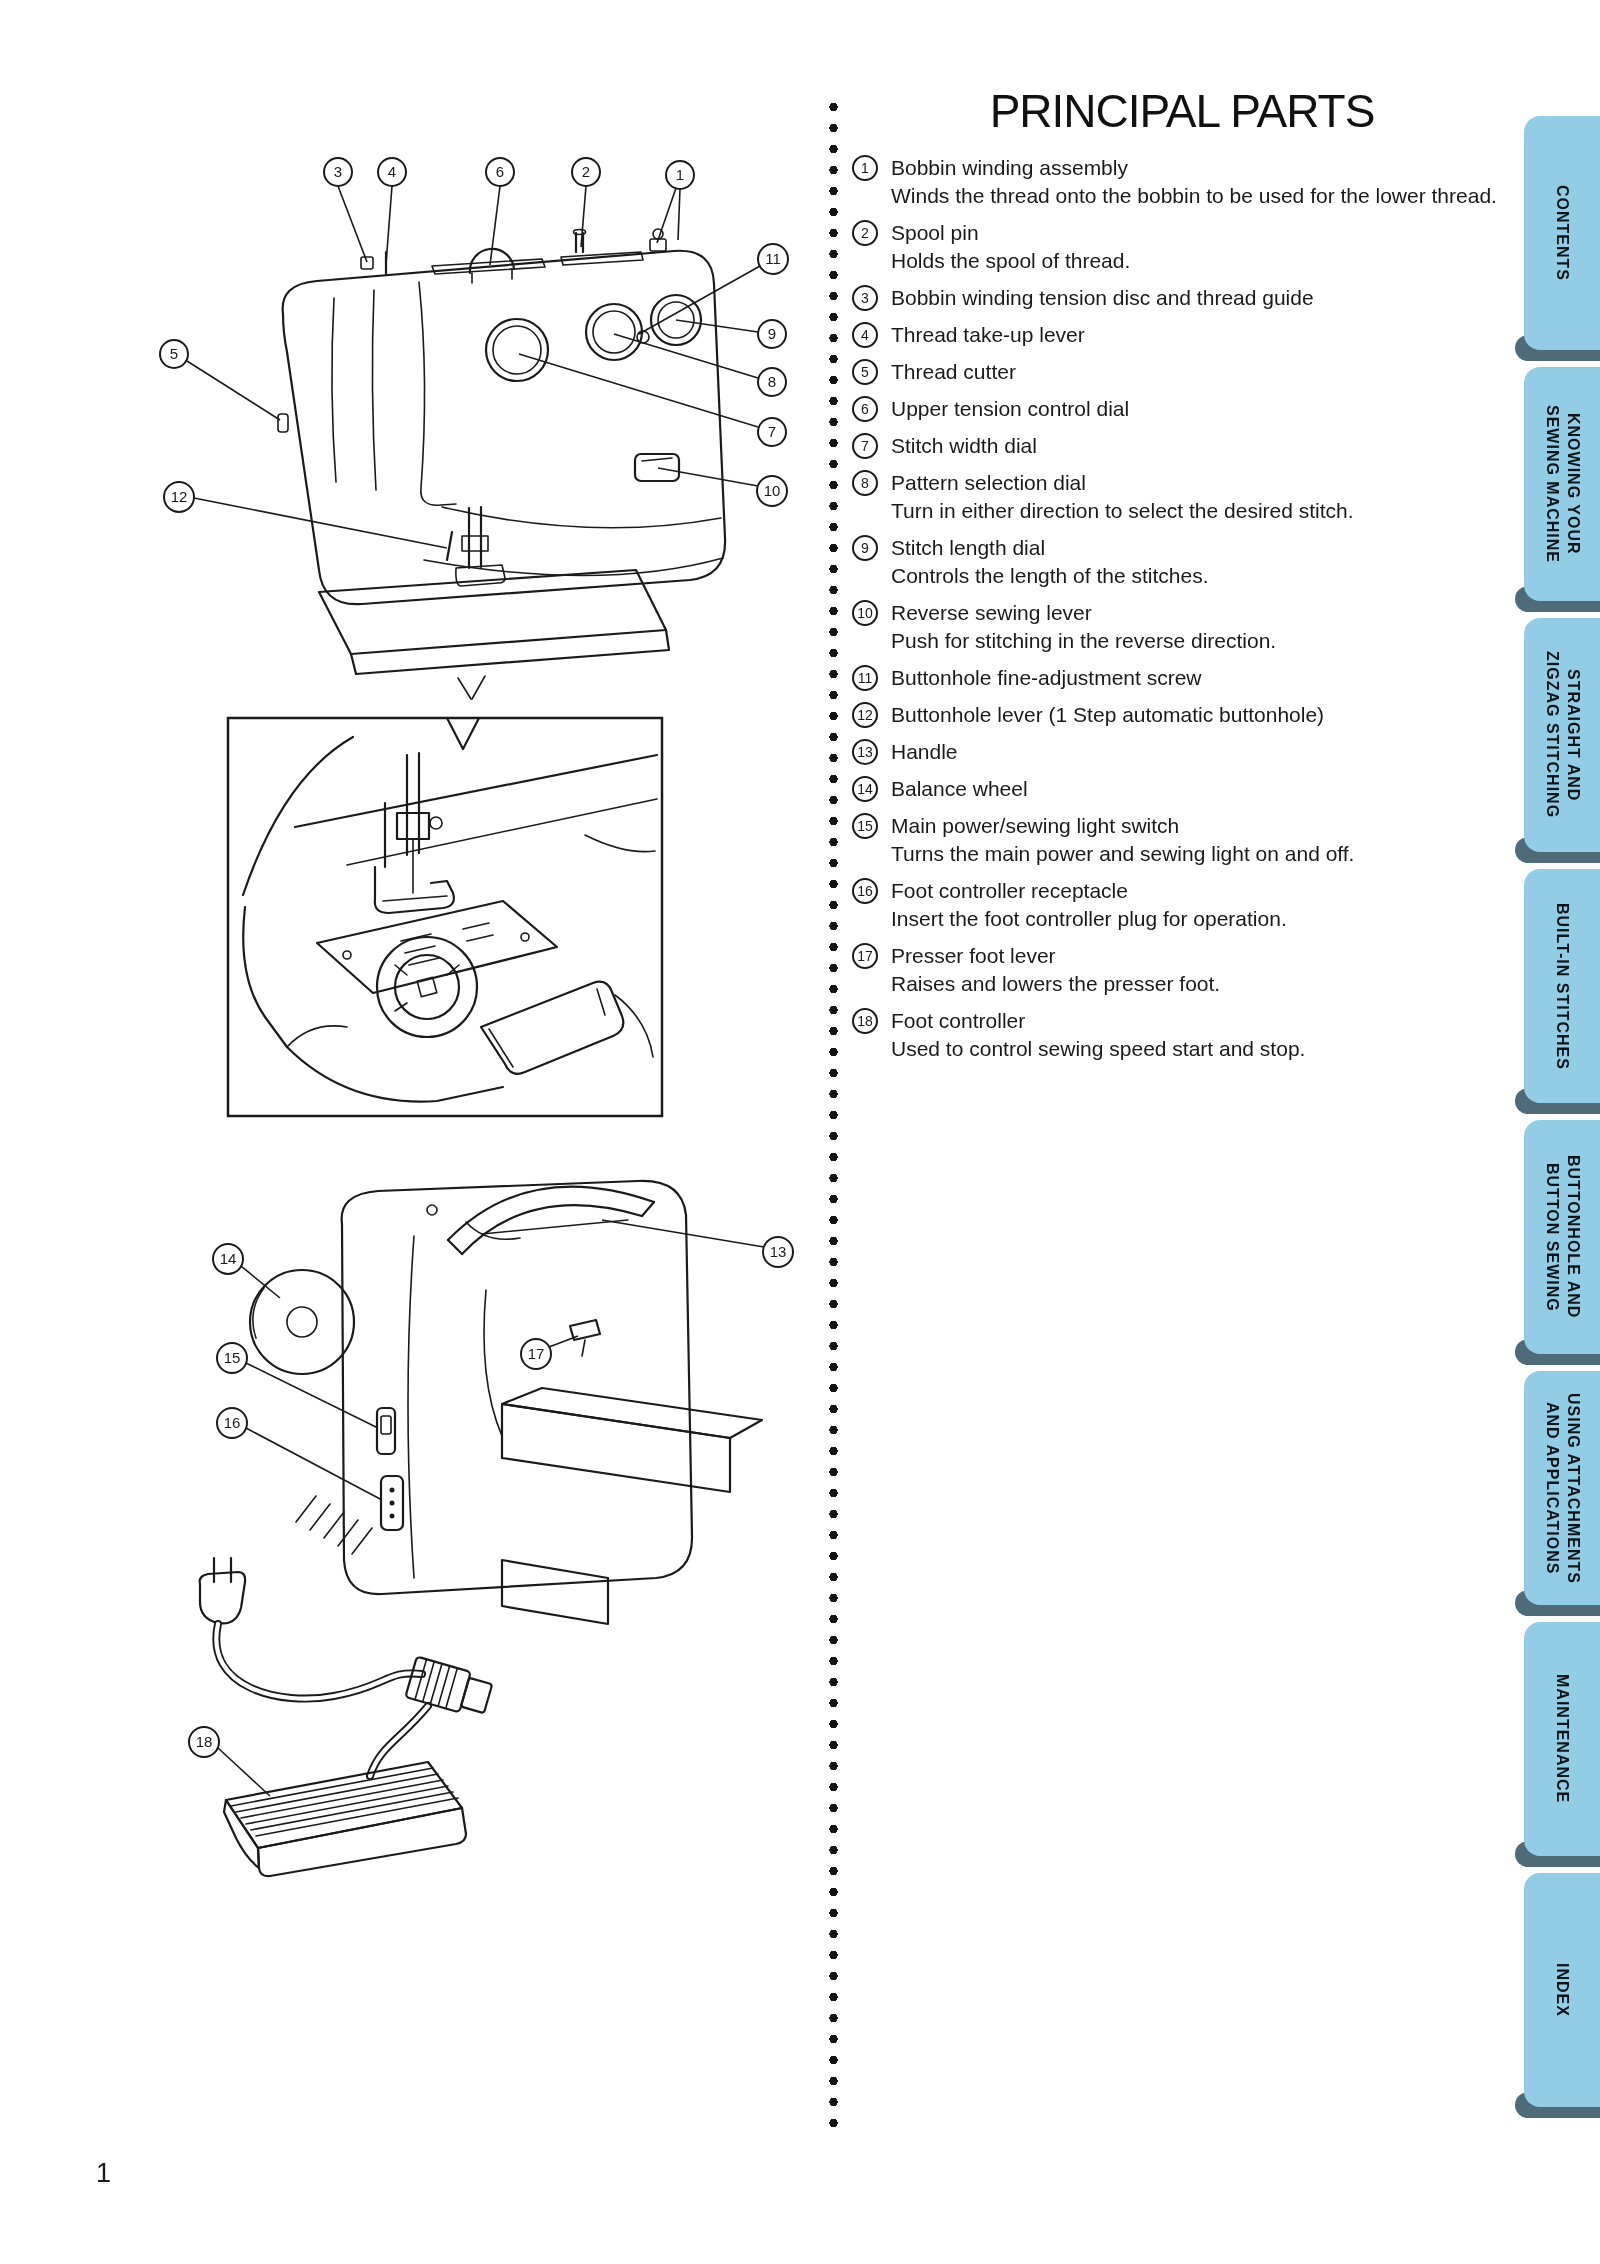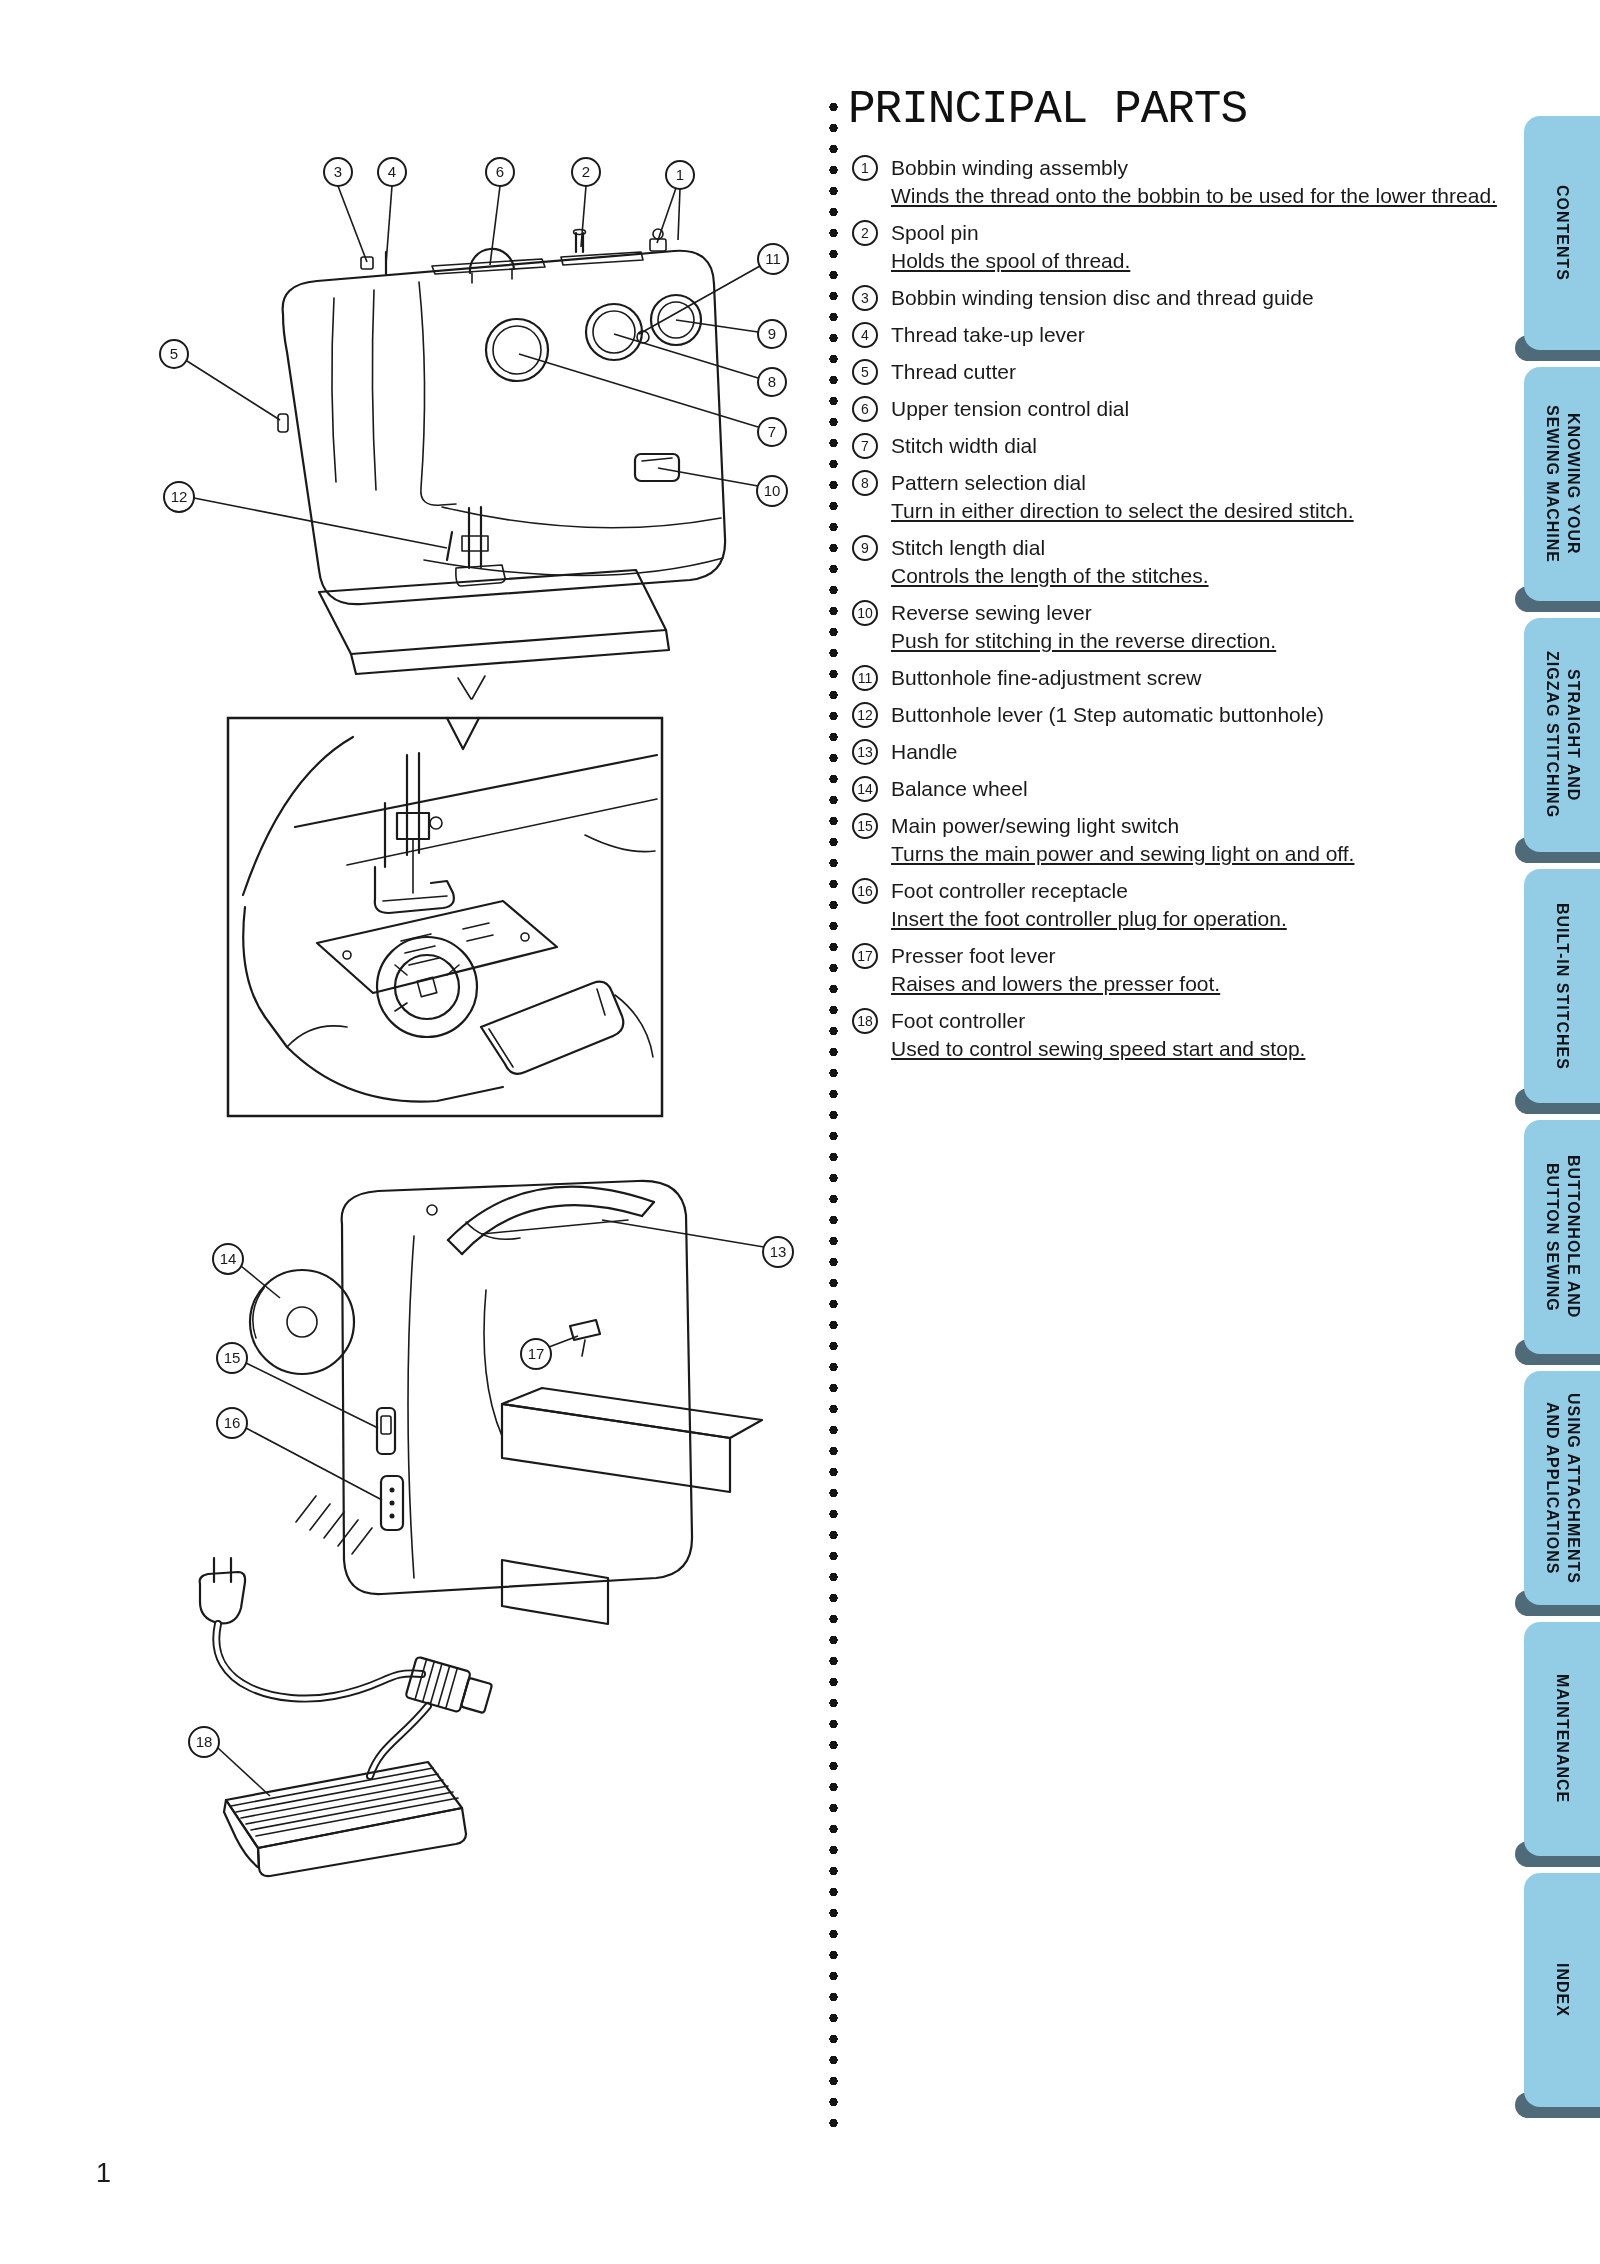--- a/index.html
+++ b/index.html
@@ -2,39 +2,39 @@
 <html><head>
 <meta charset="utf-8">
 <style>
   html,body{margin:0;padding:0;}
   body{
     width:1600px;height:2264px;position:relative;background:#ffffff;
     font-family:"Liberation Sans","DejaVu Sans",sans-serif;color:#1a1a1a;
     overflow:hidden;
   }
   .page-title{
-    position:absolute;left:848px;top:84px;width:668px;text-align:left;
-    font-size:46px;letter-spacing:-1px;color:#111;white-space:nowrap;font-family:Liberation Mono, monospace;
+    position:absolute;left:848px;top:84px;width:668px;text-align:center;
+    font-size:46px;letter-spacing:-1px;color:#111;white-space:nowrap;
   }
   
   .dotted-sep{
     position:absolute;left:827px;top:97px;width:13px;height:2038px;
     background-image:radial-gradient(circle 4.2px at 6.5px 10px,#141414 98%,transparent 100%);
     background-size:13px 21px;background-repeat:repeat-y;
   }
   
   .parts-list{position:absolute;left:852px;top:154px;width:700px;}
   .part{margin-bottom:9px;}
   .part-head{display:flex;align-items:center;gap:13px;font-size:21px;line-height:28px;}
   .badge{
     width:26px;height:26px;border:2px solid #1a1a1a;border-radius:50%;
     display:flex;align-items:center;justify-content:center;
     font-size:14px;flex:none;box-sizing:border-box;background:#fff;
   }
-  .part-desc{padding-left:39px;font-size:21px;line-height:28px;text-decoration:underline;}
+  .part-desc{padding-left:39px;font-size:21px;line-height:28px;}
   .part-desc:empty{display:none;}
   
   .sidebar{position:absolute;left:1524px;top:116px;width:76px;display:flex;flex-direction:column;gap:17px;}
   .tab{
     position:relative;width:76px;height:234px;background:#92cde5;
     border-radius:16px 0 0 16px;display:flex;align-items:center;justify-content:center;
   }
   .tab::before{
     content:"";position:absolute;left:-9px;right:0;bottom:-11px;height:26px;
     background:#4f6b79;border-radius:18px 0 0 18px;z-index:-1;

